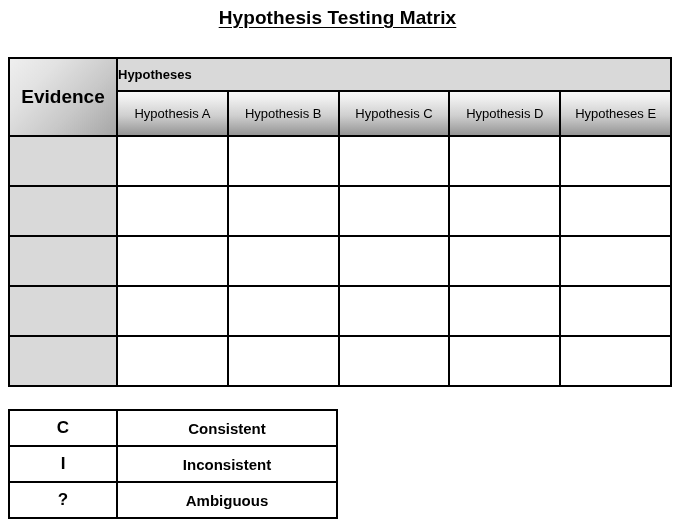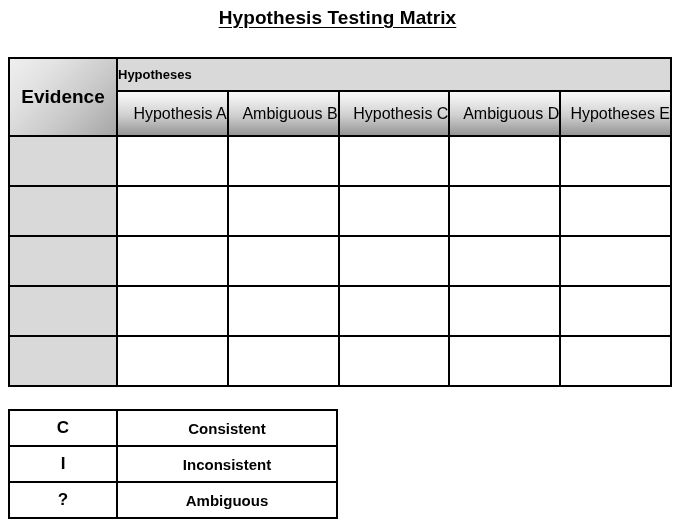--- a/index.html
+++ b/index.html
@@ -64,23 +64,23 @@
     background: #d9d9d9;
     text-align: left;
     vertical-align: middle;
     font-size: 13px;
     font-weight: bold;
     height: 31px;
   }
 
   .col-head {
     background-image: linear-gradient(to bottom, #f7f7f7 0%, #ededed 18%, #cfcfcf 55%, #a4a4a4 88%, #969696 100%);
-    text-align: right;
-    vertical-align: middle;
-    font-size: 16px;
+    text-align: center;
+    vertical-align: middle;
+    font-size: 13px;
     font-weight: normal;
     height: 43px;
   }
 
   .evidence-cell {
     background: #d9d9d9;
     height: 48px;
     border-top-width: 1px;
     border-bottom-width: 1px;
     border-left-width: 2px;
@@ -130,23 +130,23 @@
 </div>
 
 <table class="matrix">
   <tbody>
     <tr>
       <td class="evidence-head" rowspan="2">Evidence</td>
       <td class="group-head" colspan="5">Hypotheses</td>
     </tr>
     <tr>
       <td class="col-head">Hypothesis A</td>
-      <td class="col-head">Ambiguous B</td>
+      <td class="col-head">Hypothesis B</td>
       <td class="col-head">Hypothesis C</td>
-      <td class="col-head">Ambiguous D</td>
+      <td class="col-head">Hypothesis D</td>
       <td class="col-head">Hypotheses E</td>
     </tr>
 
     <tr>
       <td class="evidence-cell first-evi"></td>
       <td class="data-cell"></td>
       <td class="data-cell"></td>
       <td class="data-cell"></td>
       <td class="data-cell"></td>
       <td class="data-cell"></td>

